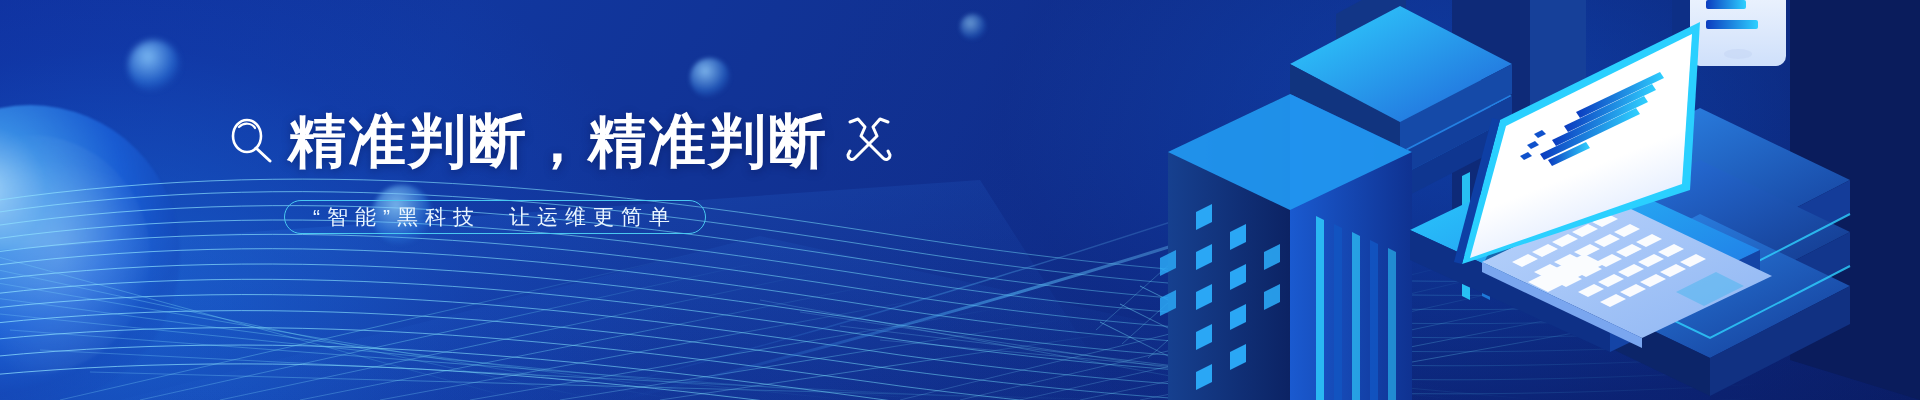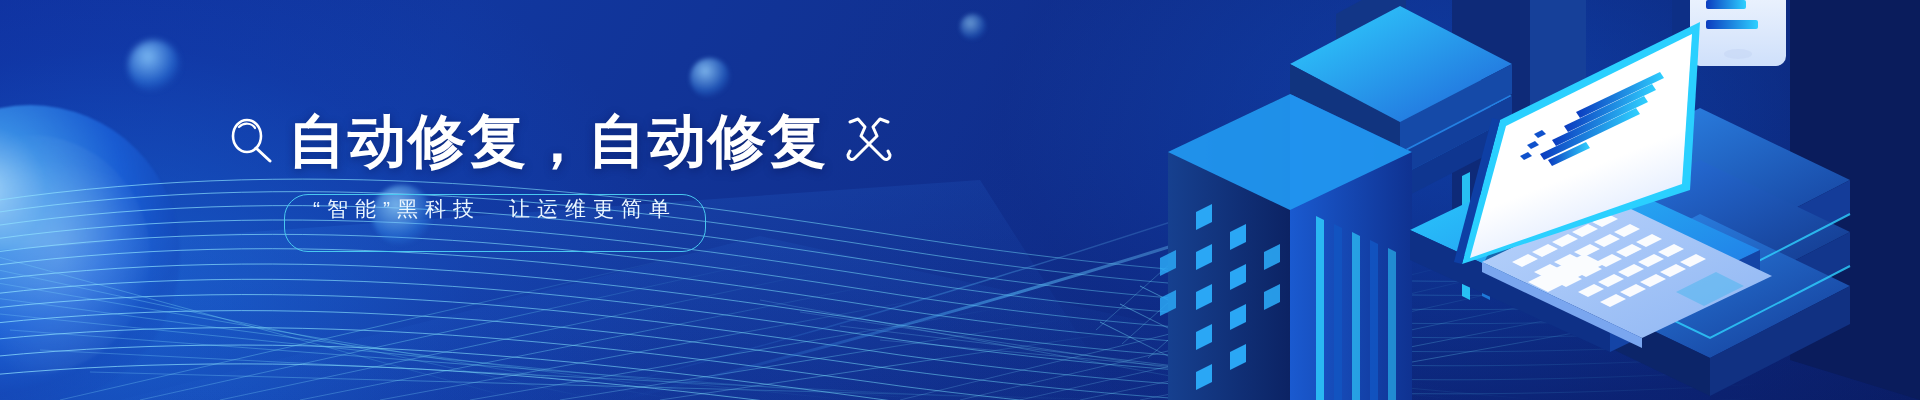--- a/index.html
+++ b/index.html
@@ -42,22 +42,22 @@
   
   .copy{position:absolute;left:228px;top:104px;width:620px;}
   .headline-row{display:flex;align-items:center;gap:14px;height:74px;}
   .headline{
     color:#ffffff;font-size:58px;font-weight:700;letter-spacing:2px;line-height:1;white-space:nowrap;
     text-shadow:0 2px 10px rgba(2,16,72,.45);
   }
   .mag-icon,.wrench-icon{flex:0 0 auto;display:block;}
 
   .pill{
-    margin-top:16px;margin-left:56px;display:inline-flex;justify-content:center;
-    height:58px;padding:0 28px;border:1.6px solid #49c8f0;border-radius:24px;
+    margin-top:22px;margin-left:56px;display:inline-flex;align-items:center;justify-content:center;
+    height:34px;padding:0 28px;border:1.6px solid #49c8f0;border-radius:24px;
     box-sizing:border-box;
   }
   .pill-text{color:#eaf6ff;font-size:21px;letter-spacing:7px;white-space:nowrap;}
 </style>
 </head>
 <body>
 
 <div id="banner">
 
   <div class="globe"></div>
@@ -377,21 +377,21 @@
   <div class="copy">
 
     <div class="headline-row">
 
       <svg class="mag-icon" width="46" height="50" viewBox="0 0 46 50">
         <ellipse cx="19" cy="20" rx="14" ry="16" fill="none" stroke="#ffffff" stroke-width="2.6"></ellipse>
         <path d="M11 11 C16 6, 24 7, 27 12" fill="none" stroke="#ffffff" stroke-width="2.2" stroke-linecap="round"></path>
         <line x1="28" y1="32" x2="42" y2="45" stroke="#ffffff" stroke-width="3" stroke-linecap="round"></line>
       </svg>
 
-      <div class="headline">自动修复，自动修复</div>
+      <div class="headline">精准判断，精准判断</div>
 
       <svg class="wrench-icon" width="54" height="54" viewBox="0 0 54 54">
         <g stroke="#ffffff" stroke-width="3" fill="none" stroke-linecap="round" stroke-linejoin="round">
           <path d="M8 8 L16 5 L23 13 L19 22 L41 44 C44 47, 48 45, 48 41 L46 37"></path>
           <path d="M46 8 L38 5 L31 13 L35 22 L13 44 C10 47, 6 45, 6 41 L8 37"></path>
         </g>
       </svg>
     </div>
 
     <div class="pill">

